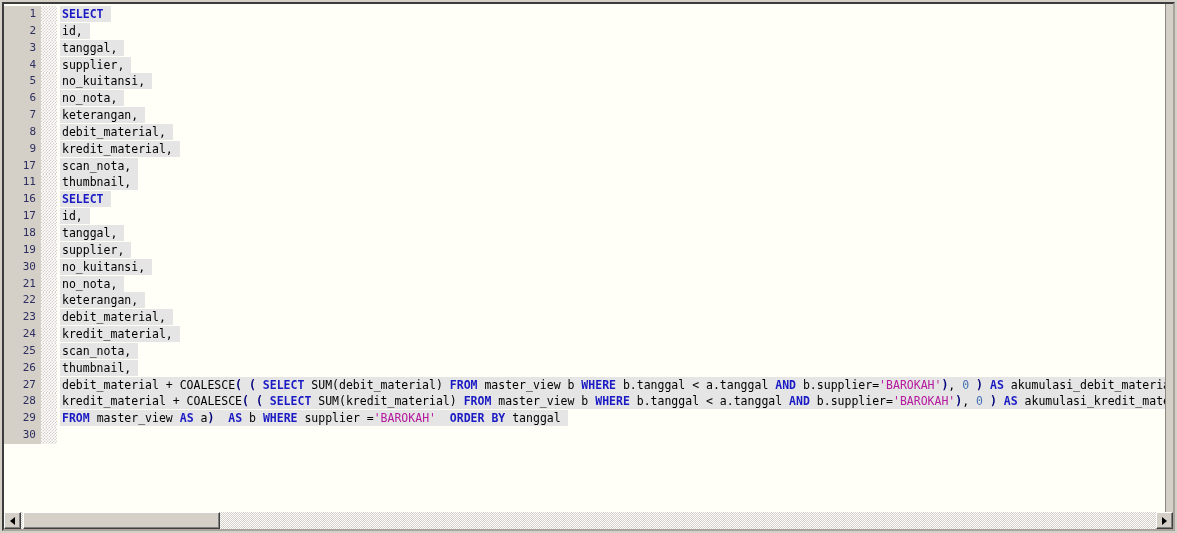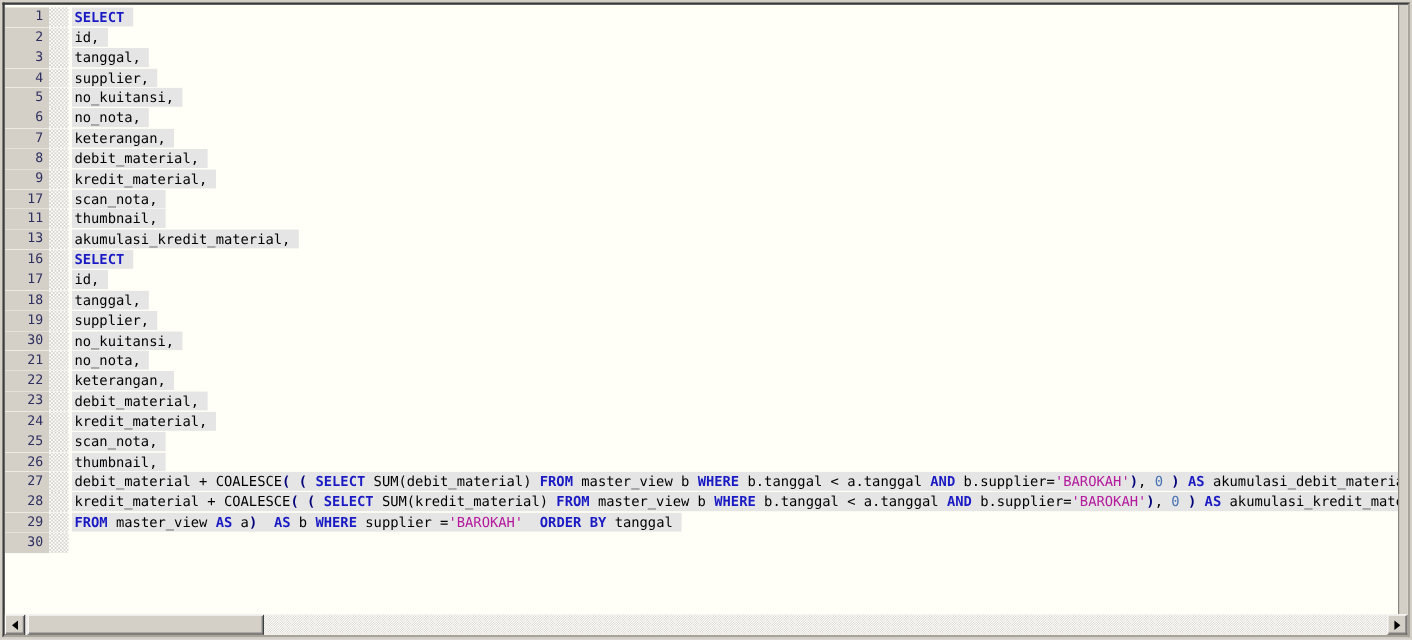--- a/index.html
+++ b/index.html
@@ -129,25 +129,20 @@
           </div>
           <div class="line">
             <span class="num">17</span>
             <span class="fold"></span>
             <span class="codecell"><span class="txt"><span class="tok-d">scan_nota,</span></span></span>
           </div>
           <div class="line">
             <span class="num">11</span>
             <span class="fold"></span>
             <span class="codecell"><span class="txt"><span class="tok-d">thumbnail,</span></span></span>
-          </div>
-          <div class="line">
-            <span class="num">13</span>
-            <span class="fold"></span>
-            <span class="codecell"><span class="txt"><span class="tok-d">akumulasi_kredit_material,</span></span></span>
           </div>
           <div class="line">
             <span class="num">16</span>
             <span class="fold"></span>
             <span class="codecell"><span class="txt"><span class="tok-k">SELECT</span></span></span>
           </div>
           <div class="line">
             <span class="num">17</span>
             <span class="fold"></span>
             <span class="codecell"><span class="txt"><span class="tok-d">id,</span></span></span>

